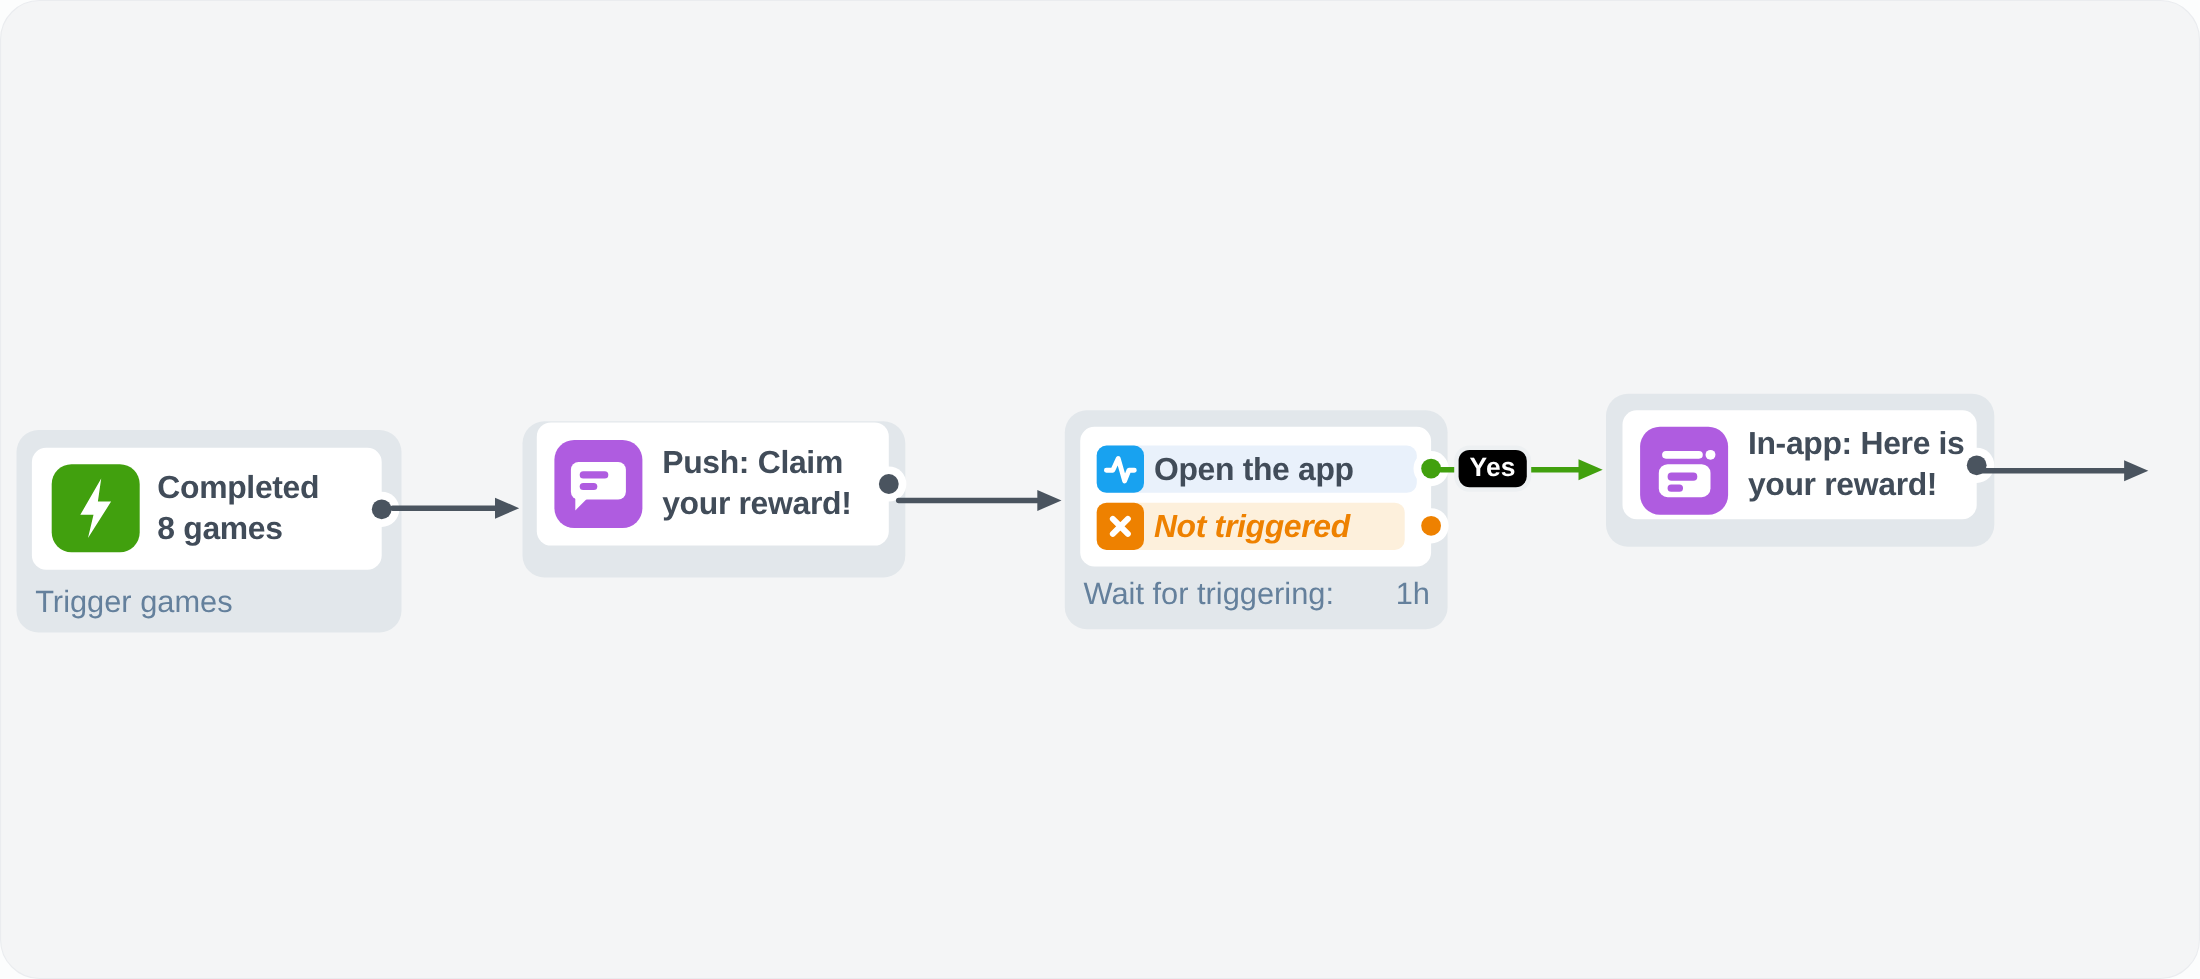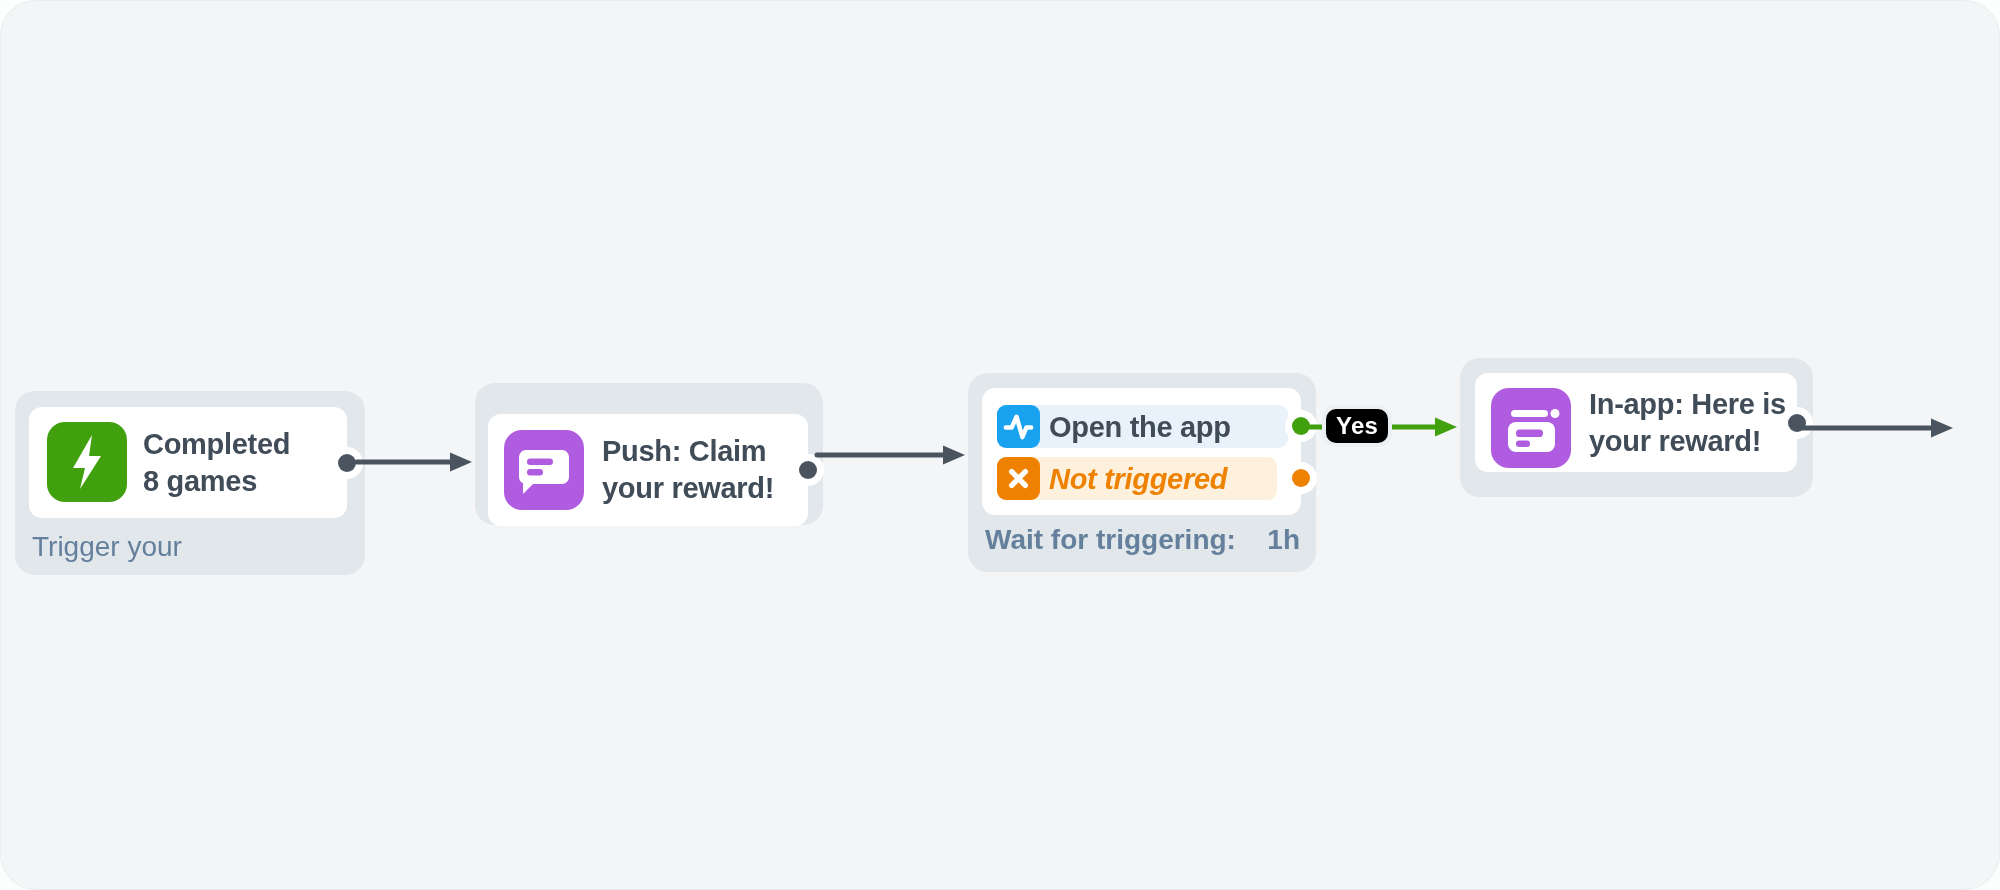--- a/index.html
+++ b/index.html
@@ -39,46 +39,46 @@
   .edges{position:absolute;inset:0;z-index:4;pointer-events:none;}
   .node{z-index:2;}
 
   .edge-badge{position:absolute;left:1326px;top:409px;width:62px;height:34px;z-index:6;
     background:#000000;border-radius:10px;box-shadow:0 0 0 4px #EDF0F2;
     display:flex;align-items:center;justify-content:center;
     color:#FFFFFF;font-size:24px;font-weight:700;letter-spacing:0.2px;}
 
   .wait-footer{position:absolute;left:17px;right:16px;top:142px;height:50px;
     display:flex;justify-content:space-between;align-items:center;}
-  .wait-footer .footer-label{position:static;font-weight:bold;}
+  .wait-footer .footer-label{position:static;}
 </style>
 </head>
 <body>
 
 <div class="stage">
   <div class="canvas"></div>
 
   <div class="node" style="left:15px;top:391px;width:350px;height:184px;">
     <div class="card" style="left:14px;top:16px;width:318px;height:111px;">
       <div class="big-icon ic-green" style="left:18px;top:15px;">
         <svg width="80" height="80" viewBox="0 0 80 80">
           <path d="M45 13 L26 46 H38 L33 67 L54 34 H42 Z" fill="#FFFFFF"></path>
         </svg>
       </div>
       <div class="title">
         <div>Completed</div>
         <div>8 games</div>
       </div>
       <div class="port port-right"></div>
     </div>
-    <div class="footer-label" style="left:17px;top:140px;">Trigger your</div>
+    <div class="footer-label" style="left:17px;top:140px;">Trigger games</div>
   </div>
 
   <div class="node" style="left:475px;top:383px;width:348px;height:142px;">
-    <div class="card" style="left:13px;top:31px;width:320px;height:112px;">
+    <div class="card" style="left:13px;top:1px;width:320px;height:112px;">
       <div class="big-icon ic-purple" style="left:16px;top:16px;">
         <svg width="80" height="80" viewBox="0 0 80 80">
           <rect x="15" y="20" width="50" height="34" rx="7" fill="#FFFFFF"></rect>
           <path d="M19 50 V64 L33 50 Z" fill="#FFFFFF"></path>
           <rect x="23" y="28.5" width="26" height="6.5" rx="3.2" fill="#AF5CE0"></rect>
           <rect x="23" y="39" width="16" height="6.5" rx="3.2" fill="#AF5CE0"></rect>
         </svg>
       </div>
       <div class="title">
         <div>Push: Claim</div>

